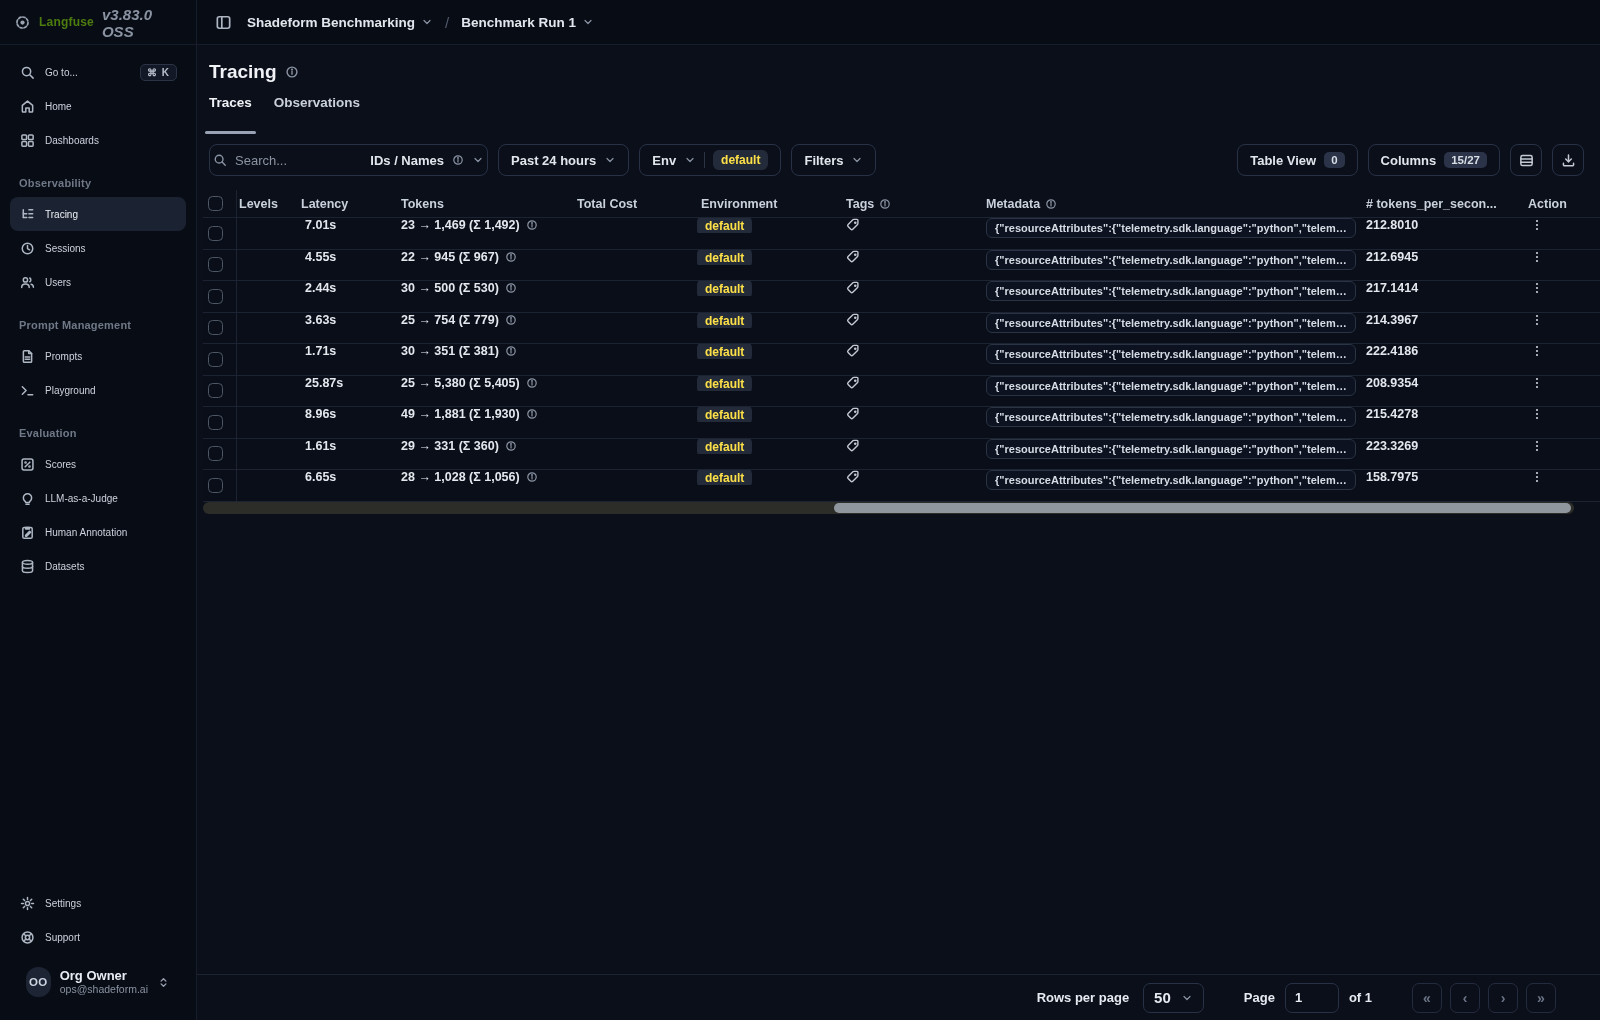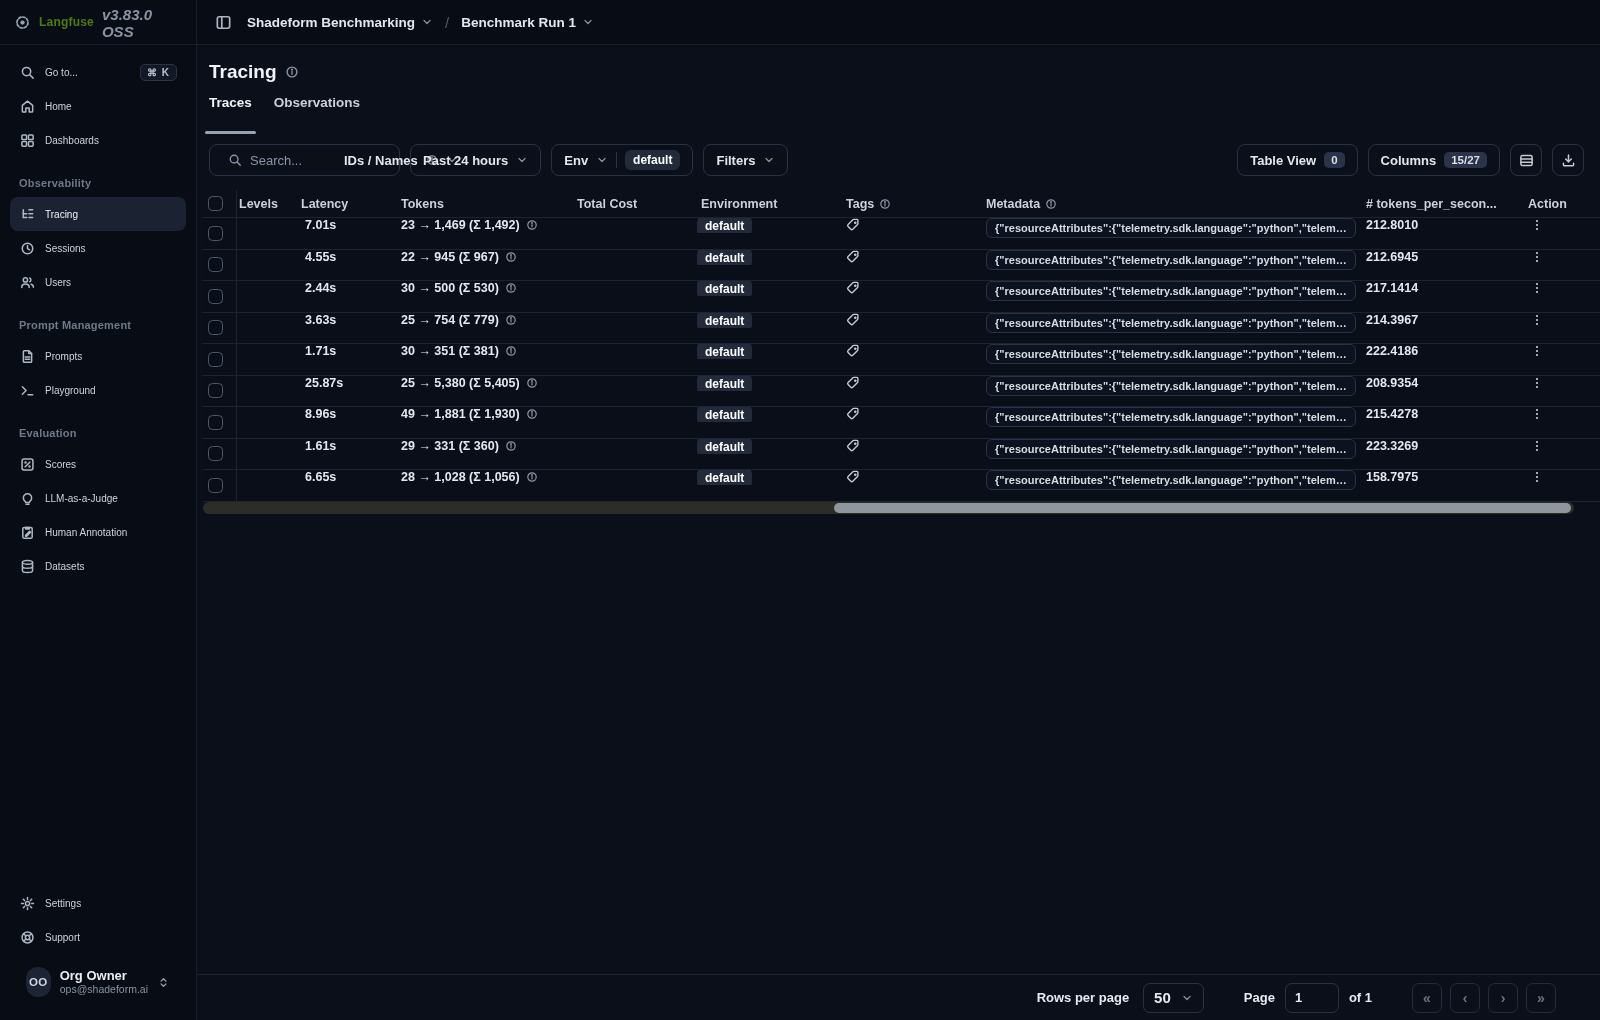--- a/index.html
+++ b/index.html
@@ -46,27 +46,27 @@
   .page-title { font-size:19px; font-weight:bold; color:#f0f2f6; }
   .info-ic { color:#8b94a3; }
 
   .tabs { display:flex; gap:22px; padding:12px 12px 0 12px; }
   .tab { font-size:13.5px; font-weight:600; padding-bottom:24px; cursor:pointer; position:relative; color:#c9d0da; }
   .tab.active { color:#f0f2f6; }
   .tab.active::after { content:""; position:absolute; left:-4px; right:-4px; bottom:0; height:3px; background:#99a2b4; border-radius:2px; }
 
   .filter-row { display:flex; align-items:center; gap:10px; padding:10px 16px 10px 12px; }
   .ctl { height:32px; border:1px solid #283247; border-radius:8px; display:flex; align-items:center; gap:8px; padding:0 12px; font-size:13px; font-weight:600; color:#e2e6ec; background:transparent; cursor:pointer; white-space:nowrap; }
-  .search-group { width:191px; padding:0 18px; cursor:text; }
+  .search-group { width:279px; padding:0 3px; cursor:text; }
   .search-group input { background:transparent; border:none; outline:none; color:#dfe3ea; font-size:13px; width:78px; font-family:inherit; }
   .search-group input::placeholder { color:#8b94a3; }
   .chev { color:#8b94a4; }
   .vdiv { width:1px; height:16px; background:#2b3445; }
   .badge { background:#2a3347; color:#d9dee6; border-radius:5px; padding:2px 7px; font-size:11.5px; font-weight:600; }
-  .pill-badge { background:#232b3b; color:#ffffff; border-radius:6px; padding:3px 8px; font-size:12px; font-weight:600; }
+  .pill-badge { background:#232b3b; color:#fde047; border-radius:6px; padding:3px 8px; font-size:12px; font-weight:600; }
   .filter-spacer { flex:1; }
   .icon-btn { width:32px; height:32px; border:1px solid #283247; border-radius:8px; display:flex; align-items:center; justify-content:center; color:#c3cad4; cursor:pointer; }
 
   
   .table-wrap { margin:4px 0 0 6px; }
   .thead { display:flex; align-items:center; height:28px; border-bottom:1px solid #1c2433; color:#c9d1dc; font-size:12.5px; font-weight:600; }
   .tr { display:flex; align-items:flex-start; height:31.5px; background:#0a0e18; border-bottom:1px solid #1c2433; }
   .cell { padding:0 8px; white-space:nowrap; overflow:hidden; }
   .c-check { width:34px; min-width:34px; display:flex; align-items:center; justify-content:flex-start; padding-left:5px; align-self:stretch; border-right:1px solid #1c2433; }
   .thead .c-check { border-right:1px solid #1c2433; }

